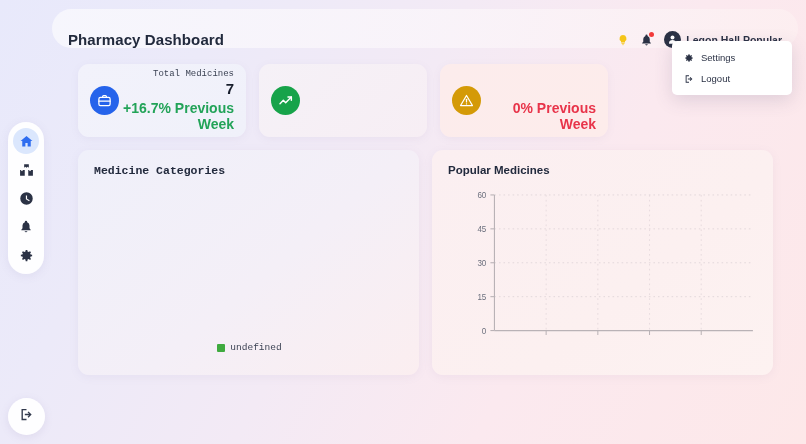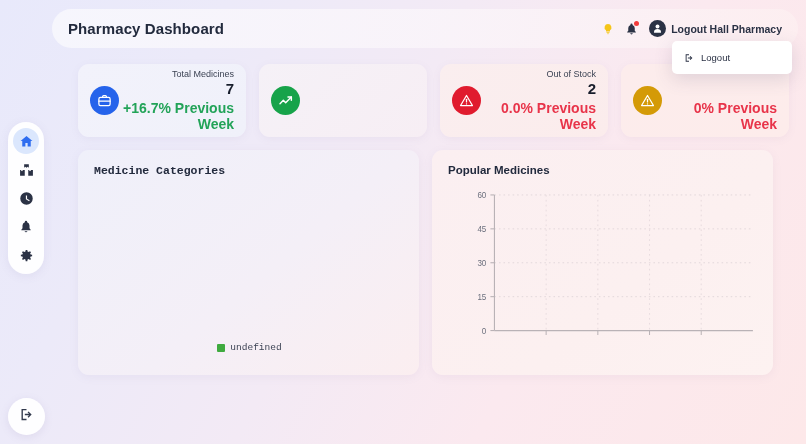--- a/index.html
+++ b/index.html
@@ -61,21 +61,21 @@
   
   #header-bar {
     position: absolute;
     left: 52px;
     top: 9px;
     width: 746px;
     height: 39px;
     background: linear-gradient(100deg, rgba(247,247,253,0.93) 0%, rgba(250,245,250,0.85) 50%, rgba(253,240,241,0.72) 100%);
     border-radius: 20px;
     display: flex;
-    align-items: center;
+    align-items: flex-end;
     padding: 0 16px 0 16px;
     z-index: 6;
   }
   #page-title {
     font-size: 15px;
     font-weight: bold;
     color: #222a3d;
     letter-spacing: .1px;
   }
   #header-right {
@@ -163,21 +163,21 @@
     border-radius: 50%;
     display: flex; align-items: center; justify-content: center;
     color: #fff;
     flex: 0 0 29px;
   }
   .stat-text {
     margin-left: auto;
     text-align: right;
     line-height: 1.15;
   }
-  .stat-label { font-size: 9px; color: #3c4354; }
+  .stat-label { font-size: 9px; color: #3c4354; font-family: Liberation Mono, monospace; }
   .stat-value { font-size: 15px; font-weight: bold; color: #171d2b; margin: 1px 0 2px; }
   .stat-delta { font-size: 14px; font-weight: bold; }
 
   
   #panels-row {
     position: absolute;
     left: 78px;
     top: 150px;
     width: 720px;
     display: flex;
@@ -302,27 +302,35 @@
       <span class="bell-dot"></span>
     </span>
 
     <span id="user-menu-trigger">
       <span id="avatar-circle">
         <svg width="13" height="13" viewBox="0 0 24 24" fill="#ffffff">
           <circle cx="12" cy="8.2" r="3.6"></circle>
           <path d="M12 13c-3.6 0-6.4 2.1-6.4 4.6V20h12.8v-2.4C18.4 15.1 15.6 13 12 13z"></path>
         </svg>
       </span>
-      <span id="username">Logout Hall Pharmacy</span>
+      <span id="username">Legon Hall Popular</span>
     </span>
   </div>
 </div>
 
 <div id="user-dropdown">
 
+  <div class="menu-item">
+    <span class="mi-icon">
+      <svg width="10" height="10" viewBox="0 0 24 24" fill="currentColor">
+        <path d="M12 8.5a3.5 3.5 0 1 0 0 7 3.5 3.5 0 0 0 0-7zm9 4.6v-2.2l-2.4-.4a6.9 6.9 0 0 0-.8-1.9l1.4-2-1.6-1.6-2 1.4a6.9 6.9 0 0 0-1.9-.8L13.3 3h-2.6l-.4 2.6a6.9 6.9 0 0 0-1.9.8l-2-1.4L4.8 6.6l1.4 2a6.9 6.9 0 0 0-.8 1.9L3 10.9v2.2l2.4.4c.2.7.5 1.3.8 1.9l-1.4 2 1.6 1.6 2-1.4c.6.3 1.2.6 1.9.8l.4 2.6h2.6l.4-2.6c.7-.2 1.3-.5 1.9-.8l2 1.4 1.6-1.6-1.4-2c.3-.6.6-1.2.8-1.9z"></path>
+      </svg>
+    </span>
+    <span>Settings</span>
+  </div>
 
 
   <div class="menu-item">
     <span class="mi-icon">
       <svg width="10" height="10" viewBox="0 0 24 24" fill="currentColor">
         <path d="M4 3h8v2.2H6.2v13.6H12V21H4z"></path>
         <path d="M15.2 7 13.7 8.5l2.3 2.4H9.3v2.2H16l-2.3 2.4 1.5 1.5 5-5z"></path>
       </svg>
     </span>
     <span>Logout</span>
@@ -348,34 +356,20 @@
 
   <div class="stat-card c2">
     <div class="stat-icon" style="background:#17a34a">
       <svg width="16" height="16" viewBox="0 0 24 24" fill="none" stroke="#fff" stroke-width="2.2" stroke-linecap="round" stroke-linejoin="round">
         <path d="M3 16l5-5 3.5 3.5L20 6"></path>
         <path d="M15 6h5v5"></path>
       </svg>
     </div>
   </div>
 
-  <div class="stat-card c3">
-    <div class="stat-icon" style="background:#e01b2e">
-      <svg width="15" height="15" viewBox="0 0 24 24" fill="none" stroke="#fff" stroke-width="2" stroke-linecap="round" stroke-linejoin="round">
-        <path d="M12 4 2.5 20h19z"></path>
-        <path d="M12 10v4.2"></path>
-        <path d="M12 17.2v.2"></path>
-      </svg>
-    </div>
-    <div class="stat-text">
-      <div class="stat-label">Out of Stock</div>
-      <div class="stat-value">2</div>
-      <div class="stat-delta" style="color:#e8344a">0.0% Previous Week</div>
-    </div>
-  </div>
 
   <div class="stat-card c4">
     <div class="stat-icon" style="background:#d49a07">
       <svg width="15" height="15" viewBox="0 0 24 24" fill="none" stroke="#fff" stroke-width="2" stroke-linecap="round" stroke-linejoin="round">
         <path d="M12 4 2.5 20h19z"></path>
         <path d="M12 10v4.2"></path>
         <path d="M12 17.2v.2"></path>
       </svg>
     </div>
     <div class="stat-text">

